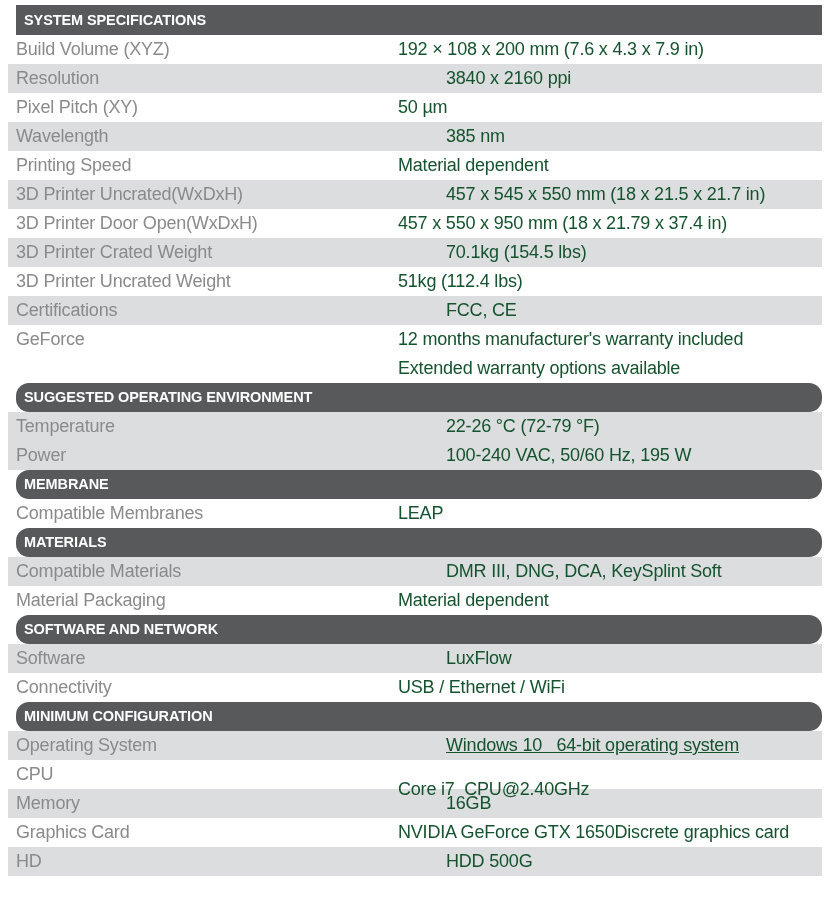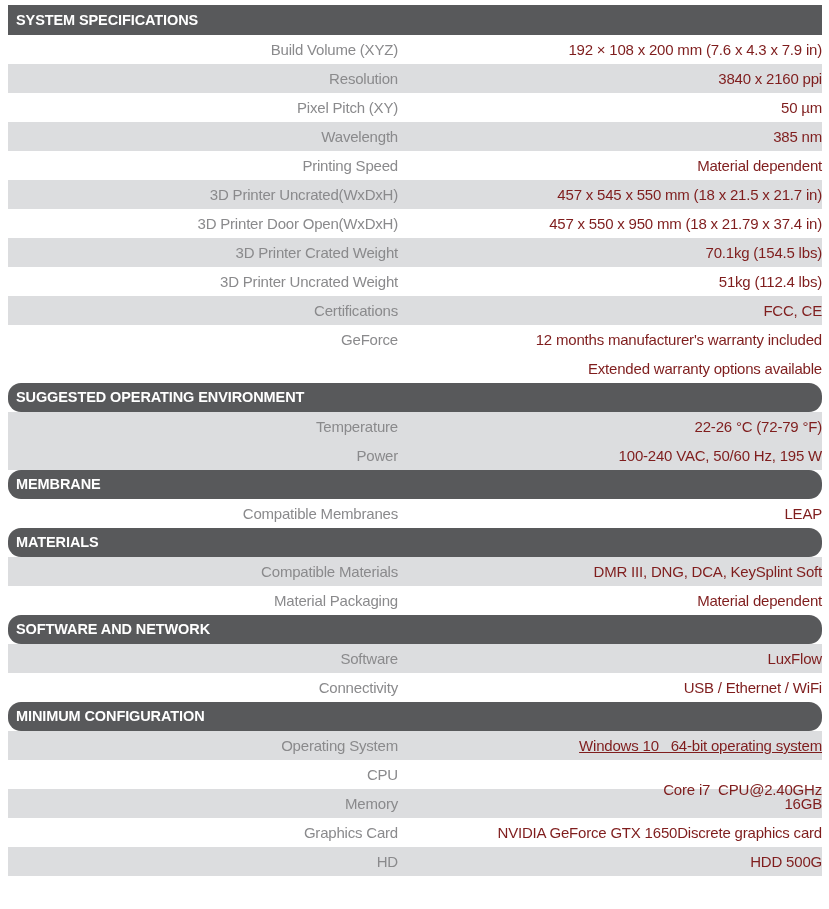--- a/index.html
+++ b/index.html
@@ -23,46 +23,46 @@
     .section-header {
       height: 30px;
       background: #58595b;
       color: #ffffff;
       font-weight: bold;
       font-size: 14.5px;
       line-height: 30px;
       padding-left: 8px;
       box-sizing: border-box;
       letter-spacing: -0.1px;
+      margin-left: 8px;
     }
     .section-header.h29 { height: 29px; line-height: 29px; border-radius: 13px; }
     .row {
       display: flex;
       height: 29px;
       align-items: center;
-      font-size: 15px;
+      font-size: 18px;
       letter-spacing: -0.2px;
-      text-align: right;
     }
     .row.gray { background: #dcdddf; gap: 48px; }
     .row.white { background: #ffffff; }
     .row.tall {
       height: 58px;
       align-items: flex-start;
     }
     .label {
       width: 390px;
       padding-left: 8px;
       box-sizing: border-box;
       color: #8a8a8c;
       white-space: nowrap;
     }
     .value {
       flex: 1;
-      color: #7f1d1d;
+      color: #14532d;
       white-space: nowrap;
     }
     .row.tall .label,
     .row.tall .value {
       line-height: 29px;
     }
     .value-line {
       display: block;
       height: 29px;
       line-height: 29px;

